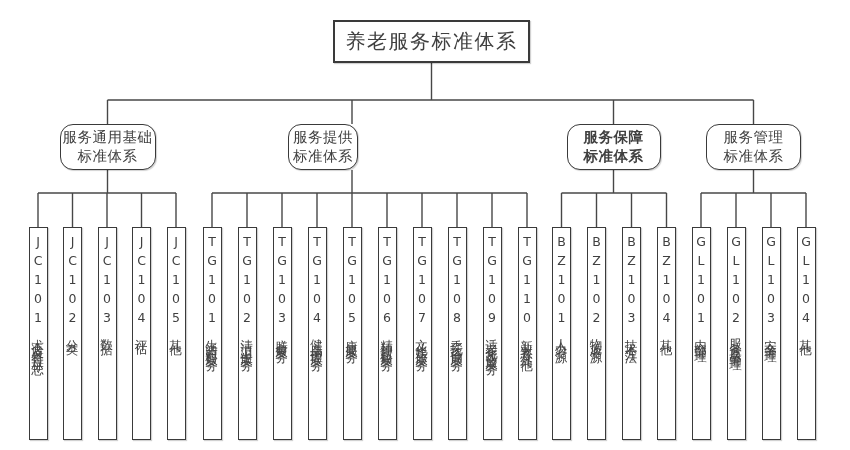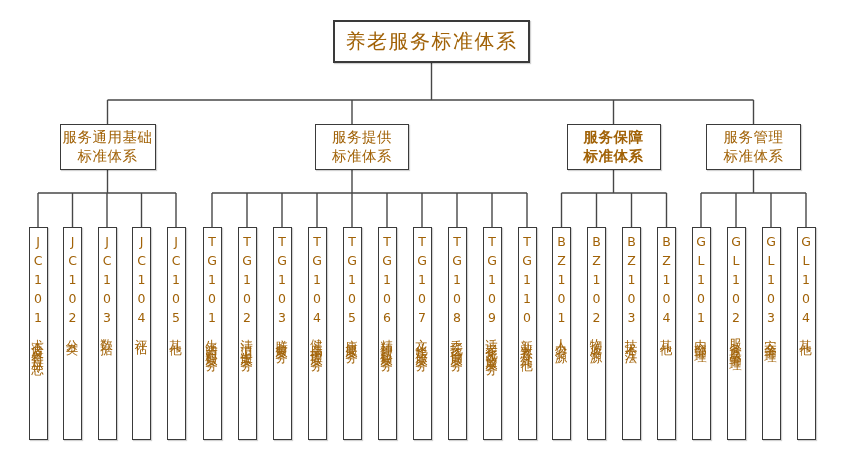--- a/index.html
+++ b/index.html
@@ -1,27 +1,27 @@
 <!DOCTYPE html>
 <html><head>
 <meta charset="utf-8">
 <style>
   html,body{margin:0;padding:0;background:#fff;}
   .canvas{
     position:relative;width:850px;height:450px;background:#ffffff;
-    font-family:"DejaVu Sans","Liberation Sans",sans-serif;color:#a16207;overflow:hidden;
+    font-family:"DejaVu Sans","Liberation Sans",sans-serif;color:#404040;overflow:hidden;
   }
   svg.connectors{position:absolute;left:0;top:0;width:850px;height:450px;}
   .box{
     position:absolute;background:#ffffff;border:1.2px solid #3a3a3a;box-sizing:border-box;
     display:flex;align-items:center;justify-content:center;
     box-shadow:1px 1px 1px rgba(0,0,0,0.18);
   }
   .root{border-width:2px;font-size:20px;letter-spacing:1.5px;font-weight:500;}
-  .branch{border-width:1.5px;flex-direction:column;font-size:14.5px;line-height:19px;letter-spacing:0.5px;}
+  .branch{border-width:1.5px;flex-direction:column;font-size:14.5px;line-height:19px;letter-spacing:0.5px;border-radius:13px;}
   .leaf{align-items:flex-start;justify-content:center;padding-top:6px;}
   .vtext{
     writing-mode:vertical-lr;text-orientation:upright;
     font-size:12.5px;letter-spacing:4px;line-height:17px;white-space:nowrap;
   }
 </style>
 </head>
 <body>
 
 <div class="canvas">
@@ -67,21 +67,21 @@
 
   <div class="box root" id="root-box" style="left:333px;top:20px;width:197px;height:43px;">
     <span>养老服务标准体系</span>
   </div>
 
   <div id="branches">
       <div class="box branch" style="left: 59.5px; top: 124px; width: 96px; height: 46px;">
         <span>服务通用基础</span>
         <span>标准体系</span>
       </div>
-      <div class="box branch" style="left: 315px; top: 124px; width: 94px; height: 46px;">
+      <div class="box branch" style="left: 288px; top: 124px; width: 70px; height: 46px;">
         <span>服务提供</span>
         <span>标准体系</span>
       </div>
       <div class="box branch" style="left: 566.5px; top: 124px; width: 94px; height: 46px; font-weight: bold;">
         <span>服务保障</span>
         <span>标准体系</span>
       </div>
       <div class="box branch" style="left: 706px; top: 124px; width: 95px; height: 46px; justify-content: center;">
         <span>服务管理</span>
         <span>标准体系</span>

